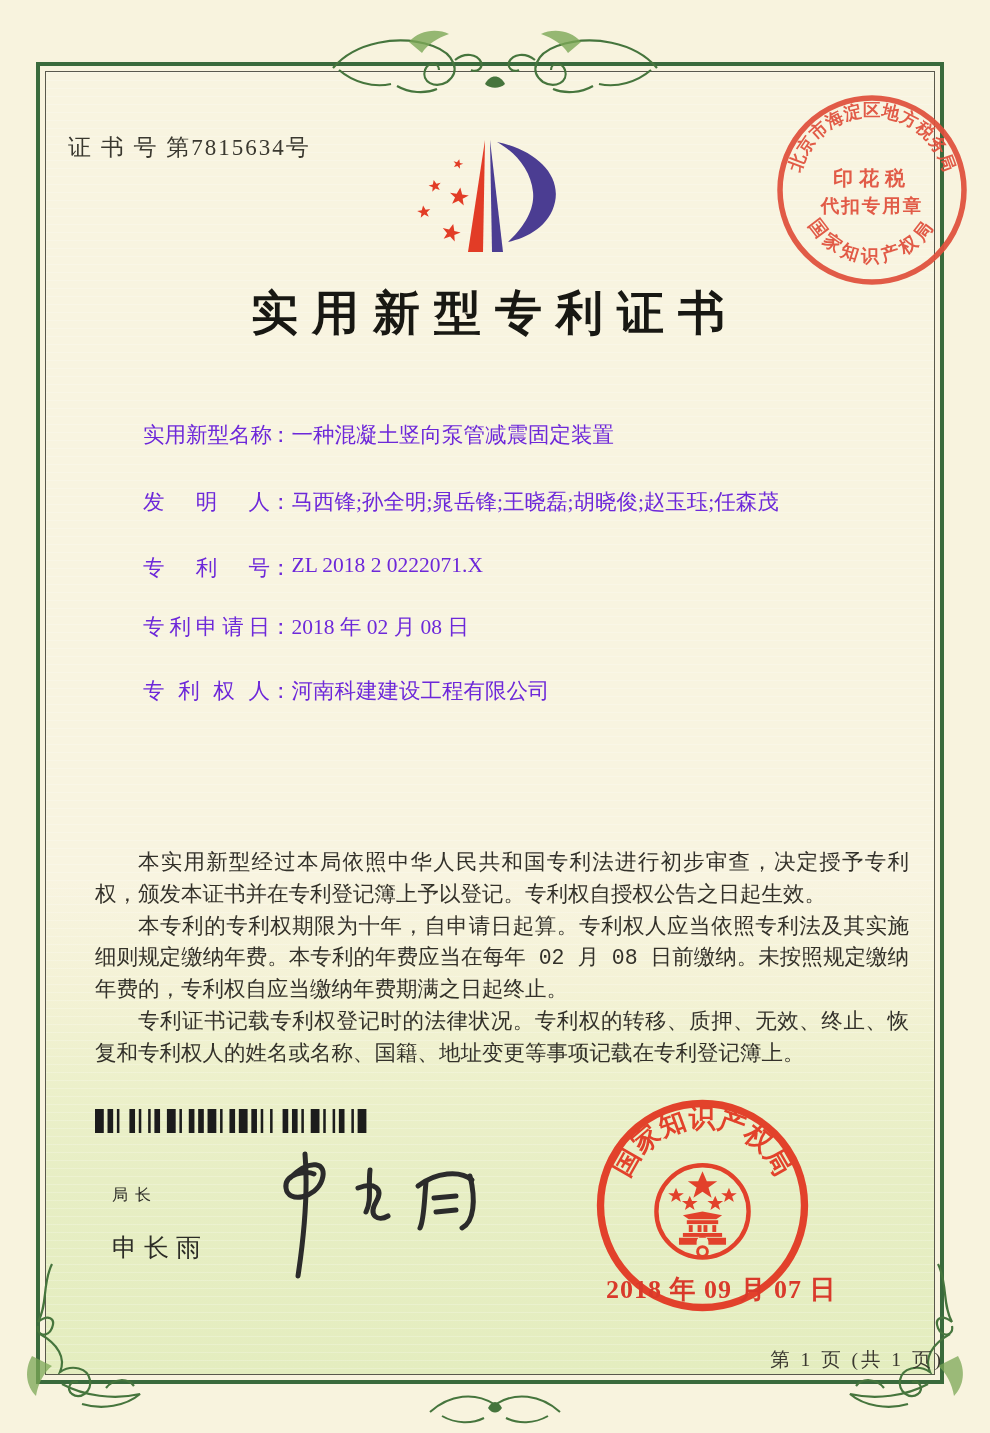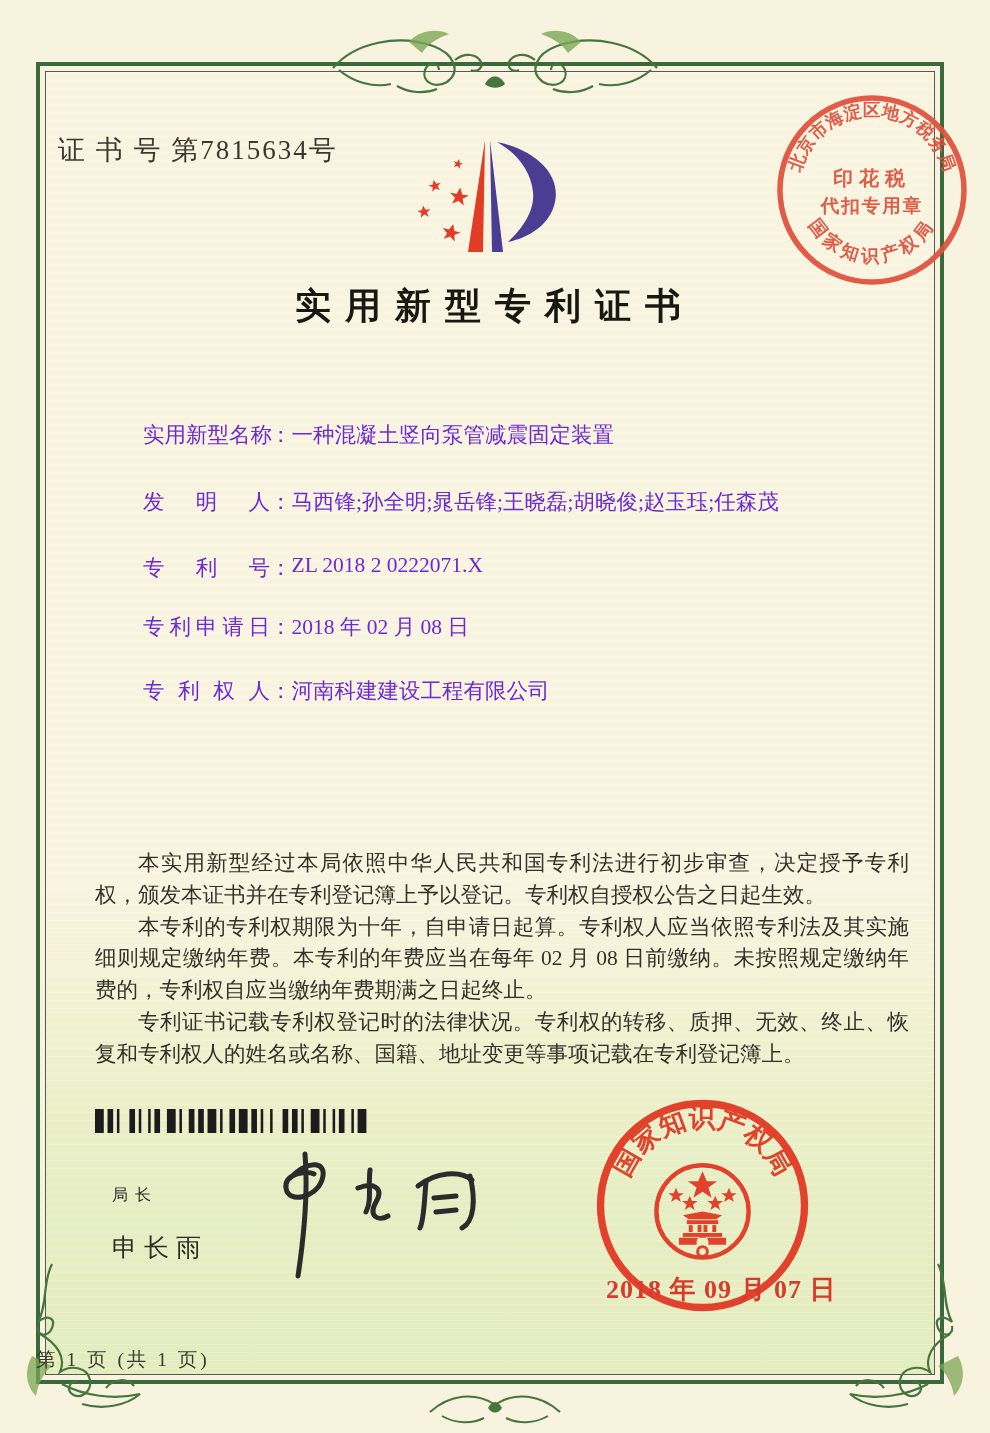--- a/index.html
+++ b/index.html
@@ -21,39 +21,39 @@
       #f8f4e0 0%, #f8f4e0 62%, #f4f2d6 70%,
       #ecf0ca 78%, #e7eec4 85%, #e4edbf 100%);
   }
   .frame-inner::after{
     content:"";position:absolute;inset:0;pointer-events:none;
     background:repeating-linear-gradient(180deg,
       rgba(255,255,255,.38) 0 1px, rgba(0,0,0,0) 1px 8px);
     opacity:.55;
   }
   
-  .certno{position:absolute;left:58px;top:132px;font-size:27px;letter-spacing:2px;color:#3a382f;}
+  .certno{position:absolute;left:68px;top:132px;font-size:23px;letter-spacing:2px;color:#3a382f;}
   .title{position:absolute;left:0;top:282px;width:100%;text-align:center;
-         font-size:36px;font-weight:bold;letter-spacing:14px;color:#181813;}
+         font-size:47px;font-weight:bold;letter-spacing:14px;color:#181813;}
   .row{position:absolute;left:95px;width:822px;font-size:21.5px;white-space:nowrap;color:#6d28d9;margin-left:48px;}
   .lab{display:inline-block;width:127px;text-align:justify;text-align-last:justify;vertical-align:top;}
   .cl{display:inline-block;vertical-align:top;}
   .val{display:inline-block;vertical-align:top;white-space:pre-wrap;}
   .cont{position:absolute;left:232px;width:680px;font-size:21.5px;color:#33312a;}
   .grp2{position:absolute;left:470px;top:0;}
   .paras{position:absolute;left:95px;top:848px;width:814px;font-size:21.5px;
-         line-height:31.8px;text-align:justify;color:#33312a;}
+         line-height:31.8px;text-align:justify;color:#33312a;font-family:Liberation Mono, monospace;}
   .paras p{margin:0;text-indent:2em;}
   .signtitle{position:absolute;left:112px;top:1185px;font-size:16px;letter-spacing:7px;
              font-family:"Liberation Sans","DejaVu Sans",sans-serif;color:#2c2c26;}
   .signname{position:absolute;left:112px;top:1231px;font-size:25px;letter-spacing:7px;
             font-family:"Liberation Sans","DejaVu Sans",sans-serif;color:#2c2c26;}
   .sealdate{position:absolute;left:606px;top:1272px;font-size:26px;letter-spacing:1px;
             color:#d93a2b;font-weight:bold;white-space:nowrap;}
-  .footer{position:absolute;left:36px;top:1346px;width:908px;text-align:left;
+  .footer{position:absolute;left:36px;top:1346px;width:908px;text-align:right;
           font-size:19.5px;letter-spacing:3px;color:#3a382f;}
   
   .logo{position:absolute;left:405px;top:136px;}
   .stamp{position:absolute;left:770px;top:88px;opacity:.93;}
   .seal{position:absolute;left:575px;top:1078px;opacity:.96;}
   .signature-svg{position:absolute;left:250px;top:1148px;}
   .barcode{position:absolute;left:95px;top:1109px;}
   .orn-top{position:absolute;left:325px;top:26px;}
   .orn-bl{position:absolute;left:22px;top:1260px;}
   .orn-br{position:absolute;left:828px;top:1260px;transform:scaleX(-1);}

